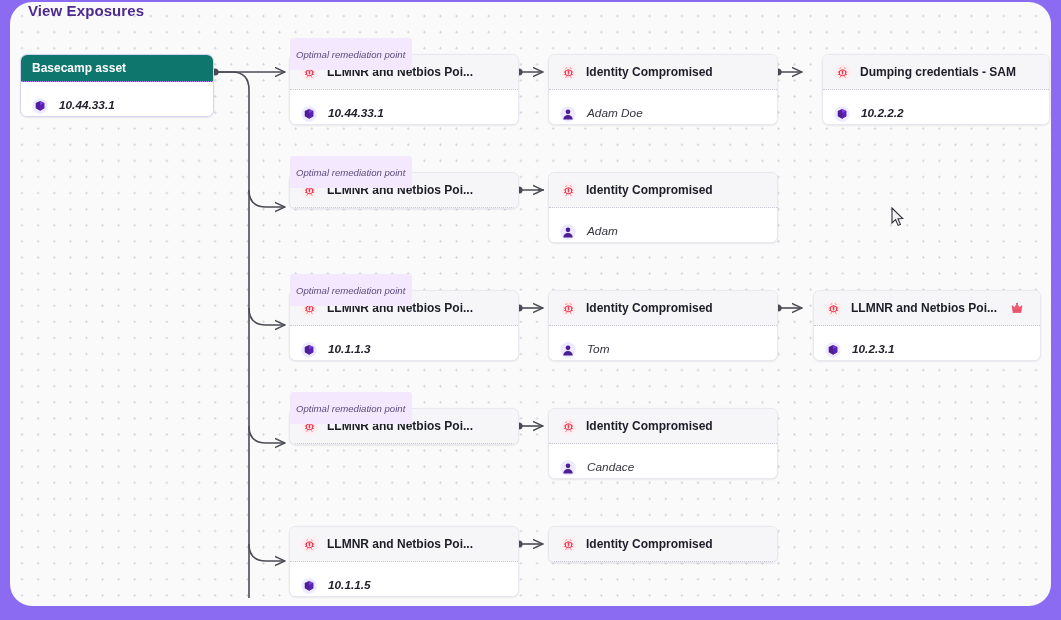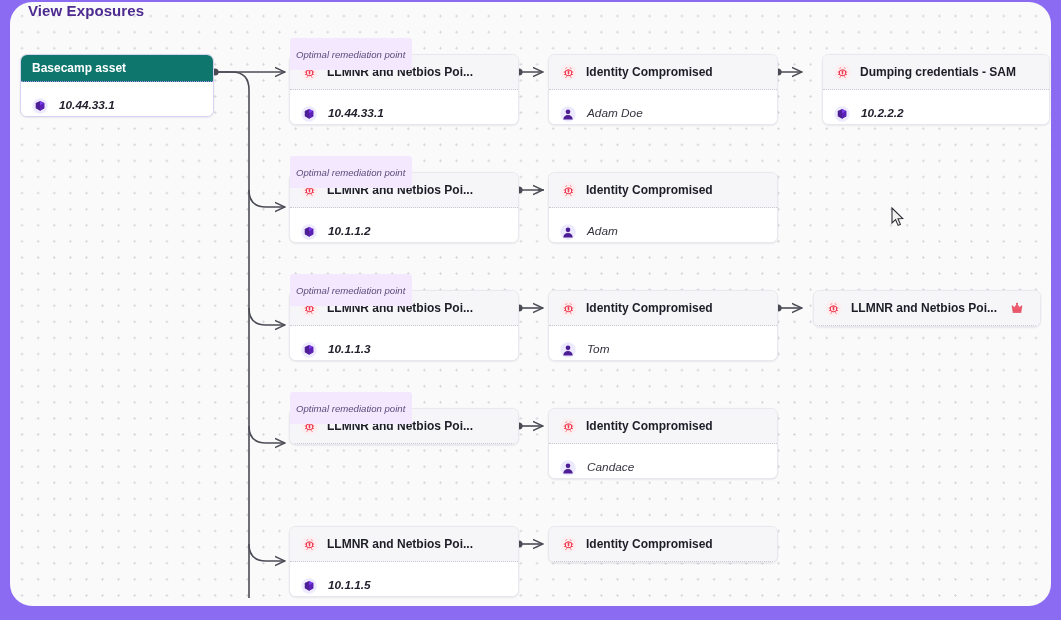--- a/index.html
+++ b/index.html
@@ -306,31 +306,20 @@
       <path d="M8.2 6.6 L9.4 5 M15.8 6.6 L14.6 5" stroke="#ef3b52" stroke-width="1.3" fill="none"></path>
       <path d="M7.7 10.2 Q12 6.4 16.3 10.2 L16.3 14.6 Q12 18.4 7.7 14.6 Z" fill="none" stroke="#ef3b52" stroke-width="1.5"></path>
       <rect x="10.9" y="9.2" width="2.2" height="5.6" rx="1" fill="#ef3b52"></rect>
       <path d="M5.4 11.4 L7.7 11.4 M16.3 11.4 L18.6 11.4 M5.8 15.1 L7.9 14.2 M16.1 14.2 L18.2 15.1" stroke="#ef3b52" stroke-width="1.3" fill="none"></path>
       <path d="M9.2 17.6 L8.2 19.3 M14.8 17.6 L15.8 19.3" stroke="#ef3b52" stroke-width="1.3" fill="none"></path>
     </svg>
             </span>
           <span class="title">LLMNR and Netbios Poi...</span>
 
         </div>
-        <div class="node-body ">
-          <span>
-    <svg class="ico ico-cube" viewBox="0 0 24 24" aria-hidden="true">
-      <circle cx="12" cy="12" r="11.5" fill="#ede9fe"></circle>
-      <path d="M12 4.4 L18.4 7.6 L18.4 15.4 L12 19.2 L5.6 15.4 L5.6 7.6 Z" fill="#4c1d95"></path>
-      <path d="M12 4.4 L18.4 7.6 L12 11.2 Z" fill="#7c3aed"></path>
-      <path d="M12 11.2 L18.4 7.6 L18.4 15.4 L12 19.2 Z" fill="#5b21b6"></path>
-    </svg>
-            </span>
-          <span class="label">10.1.1.2</span>
-        </div>
       </div>
       <div class="node" style="left:538px; top:170px; width:230px;">
         <div class="node-head">
           <span>
     <svg class="ico ico-alert" viewBox="0 0 24 24" aria-hidden="true">
       <circle cx="12" cy="12" r="11.5" fill="#fdeef0"></circle>
       <path d="M8.2 6.6 L9.4 5 M15.8 6.6 L14.6 5" stroke="#ef3b52" stroke-width="1.3" fill="none"></path>
       <path d="M7.7 10.2 Q12 6.4 16.3 10.2 L16.3 14.6 Q12 18.4 7.7 14.6 Z" fill="none" stroke="#ef3b52" stroke-width="1.5"></path>
       <rect x="10.9" y="9.2" width="2.2" height="5.6" rx="1" fill="#ef3b52"></rect>
       <path d="M5.4 11.4 L7.7 11.4 M16.3 11.4 L18.6 11.4 M5.8 15.1 L7.9 14.2 M16.1 14.2 L18.2 15.1" stroke="#ef3b52" stroke-width="1.3" fill="none"></path>
@@ -419,88 +408,99 @@
             </span>
           <span class="title">LLMNR and Netbios Poi...</span>
           <span>
     <svg class="ico ico-crown" viewBox="0 0 24 24" aria-hidden="true">
       <path d="M3.5 8 L7.5 11 L12 5.5 L16.5 11 L20.5 8 L19 17 L5 17 Z" fill="#ef5a6e" stroke="#e03a52" stroke-width="1"></path>
       <rect x="4.2" y="17.6" width="15.6" height="2.4" rx="1" fill="#e03a52"></rect>
       <circle cx="12" cy="4.6" r="1.6" fill="#e03a52"></circle>
     </svg>
             </span>
         </div>
-      </div>
-        <div class="badge" style="left:280px; top:390px;">Optimal remediation point</div>
-      <div class="node" style="left:279px; top:406px; width:230px;">
-        <div class="node-head">
-          <span>
-    <svg class="ico ico-alert" viewBox="0 0 24 24" aria-hidden="true">
-      <circle cx="12" cy="12" r="11.5" fill="#fdeef0"></circle>
-      <path d="M8.2 6.6 L9.4 5 M15.8 6.6 L14.6 5" stroke="#ef3b52" stroke-width="1.3" fill="none"></path>
-      <path d="M7.7 10.2 Q12 6.4 16.3 10.2 L16.3 14.6 Q12 18.4 7.7 14.6 Z" fill="none" stroke="#ef3b52" stroke-width="1.5"></path>
-      <rect x="10.9" y="9.2" width="2.2" height="5.6" rx="1" fill="#ef3b52"></rect>
-      <path d="M5.4 11.4 L7.7 11.4 M16.3 11.4 L18.6 11.4 M5.8 15.1 L7.9 14.2 M16.1 14.2 L18.2 15.1" stroke="#ef3b52" stroke-width="1.3" fill="none"></path>
-      <path d="M9.2 17.6 L8.2 19.3 M14.8 17.6 L15.8 19.3" stroke="#ef3b52" stroke-width="1.3" fill="none"></path>
-    </svg>
-            </span>
-          <span class="title">LLMNR and Netbios Poi...</span>
-
-        </div>
-      </div>
-      <div class="node" style="left:538px; top:406px; width:230px;">
-        <div class="node-head">
-          <span>
-    <svg class="ico ico-alert" viewBox="0 0 24 24" aria-hidden="true">
-      <circle cx="12" cy="12" r="11.5" fill="#fdeef0"></circle>
-      <path d="M8.2 6.6 L9.4 5 M15.8 6.6 L14.6 5" stroke="#ef3b52" stroke-width="1.3" fill="none"></path>
-      <path d="M7.7 10.2 Q12 6.4 16.3 10.2 L16.3 14.6 Q12 18.4 7.7 14.6 Z" fill="none" stroke="#ef3b52" stroke-width="1.5"></path>
-      <rect x="10.9" y="9.2" width="2.2" height="5.6" rx="1" fill="#ef3b52"></rect>
-      <path d="M5.4 11.4 L7.7 11.4 M16.3 11.4 L18.6 11.4 M5.8 15.1 L7.9 14.2 M16.1 14.2 L18.2 15.1" stroke="#ef3b52" stroke-width="1.3" fill="none"></path>
-      <path d="M9.2 17.6 L8.2 19.3 M14.8 17.6 L15.8 19.3" stroke="#ef3b52" stroke-width="1.3" fill="none"></path>
-    </svg>
-            </span>
-          <span class="title">Identity Compromised</span>
-
-        </div>
-        <div class="node-body plain">
-          <span>
-    <svg class="ico ico-user" viewBox="0 0 24 24" aria-hidden="true">
-      <circle cx="12" cy="12" r="11.5" fill="#ede9fe"></circle>
-      <circle cx="12" cy="8.8" r="3.5" fill="#4c1d95"></circle>
-      <path d="M4.9 20.4 Q5.6 13.6 12 13.6 Q18.4 13.6 19.1 20.4 Z" fill="#4c1d95"></path>
-    </svg>
-            </span>
-          <span class="label">Candace</span>
-        </div>
-      </div>
-      <div class="node" style="left:279px; top:524px; width:230px;">
-        <div class="node-head">
-          <span>
-    <svg class="ico ico-alert" viewBox="0 0 24 24" aria-hidden="true">
-      <circle cx="12" cy="12" r="11.5" fill="#fdeef0"></circle>
-      <path d="M8.2 6.6 L9.4 5 M15.8 6.6 L14.6 5" stroke="#ef3b52" stroke-width="1.3" fill="none"></path>
-      <path d="M7.7 10.2 Q12 6.4 16.3 10.2 L16.3 14.6 Q12 18.4 7.7 14.6 Z" fill="none" stroke="#ef3b52" stroke-width="1.5"></path>
-      <rect x="10.9" y="9.2" width="2.2" height="5.6" rx="1" fill="#ef3b52"></rect>
-      <path d="M5.4 11.4 L7.7 11.4 M16.3 11.4 L18.6 11.4 M5.8 15.1 L7.9 14.2 M16.1 14.2 L18.2 15.1" stroke="#ef3b52" stroke-width="1.3" fill="none"></path>
-      <path d="M9.2 17.6 L8.2 19.3 M14.8 17.6 L15.8 19.3" stroke="#ef3b52" stroke-width="1.3" fill="none"></path>
-    </svg>
-            </span>
-          <span class="title">LLMNR and Netbios Poi...</span>
-
-        </div>
         <div class="node-body ">
           <span>
     <svg class="ico ico-cube" viewBox="0 0 24 24" aria-hidden="true">
       <circle cx="12" cy="12" r="11.5" fill="#ede9fe"></circle>
       <path d="M12 4.4 L18.4 7.6 L18.4 15.4 L12 19.2 L5.6 15.4 L5.6 7.6 Z" fill="#4c1d95"></path>
       <path d="M12 4.4 L18.4 7.6 L12 11.2 Z" fill="#7c3aed"></path>
       <path d="M12 11.2 L18.4 7.6 L18.4 15.4 L12 19.2 Z" fill="#5b21b6"></path>
     </svg>
             </span>
+          <span class="label">10.2.3.1</span>
+        </div>
+      </div>
+        <div class="badge" style="left:280px; top:390px;">Optimal remediation point</div>
+      <div class="node" style="left:279px; top:406px; width:230px;">
+        <div class="node-head">
+          <span>
+    <svg class="ico ico-alert" viewBox="0 0 24 24" aria-hidden="true">
+      <circle cx="12" cy="12" r="11.5" fill="#fdeef0"></circle>
+      <path d="M8.2 6.6 L9.4 5 M15.8 6.6 L14.6 5" stroke="#ef3b52" stroke-width="1.3" fill="none"></path>
+      <path d="M7.7 10.2 Q12 6.4 16.3 10.2 L16.3 14.6 Q12 18.4 7.7 14.6 Z" fill="none" stroke="#ef3b52" stroke-width="1.5"></path>
+      <rect x="10.9" y="9.2" width="2.2" height="5.6" rx="1" fill="#ef3b52"></rect>
+      <path d="M5.4 11.4 L7.7 11.4 M16.3 11.4 L18.6 11.4 M5.8 15.1 L7.9 14.2 M16.1 14.2 L18.2 15.1" stroke="#ef3b52" stroke-width="1.3" fill="none"></path>
+      <path d="M9.2 17.6 L8.2 19.3 M14.8 17.6 L15.8 19.3" stroke="#ef3b52" stroke-width="1.3" fill="none"></path>
+    </svg>
+            </span>
+          <span class="title">LLMNR and Netbios Poi...</span>
+
+        </div>
+      </div>
+      <div class="node" style="left:538px; top:406px; width:230px;">
+        <div class="node-head">
+          <span>
+    <svg class="ico ico-alert" viewBox="0 0 24 24" aria-hidden="true">
+      <circle cx="12" cy="12" r="11.5" fill="#fdeef0"></circle>
+      <path d="M8.2 6.6 L9.4 5 M15.8 6.6 L14.6 5" stroke="#ef3b52" stroke-width="1.3" fill="none"></path>
+      <path d="M7.7 10.2 Q12 6.4 16.3 10.2 L16.3 14.6 Q12 18.4 7.7 14.6 Z" fill="none" stroke="#ef3b52" stroke-width="1.5"></path>
+      <rect x="10.9" y="9.2" width="2.2" height="5.6" rx="1" fill="#ef3b52"></rect>
+      <path d="M5.4 11.4 L7.7 11.4 M16.3 11.4 L18.6 11.4 M5.8 15.1 L7.9 14.2 M16.1 14.2 L18.2 15.1" stroke="#ef3b52" stroke-width="1.3" fill="none"></path>
+      <path d="M9.2 17.6 L8.2 19.3 M14.8 17.6 L15.8 19.3" stroke="#ef3b52" stroke-width="1.3" fill="none"></path>
+    </svg>
+            </span>
+          <span class="title">Identity Compromised</span>
+
+        </div>
+        <div class="node-body plain">
+          <span>
+    <svg class="ico ico-user" viewBox="0 0 24 24" aria-hidden="true">
+      <circle cx="12" cy="12" r="11.5" fill="#ede9fe"></circle>
+      <circle cx="12" cy="8.8" r="3.5" fill="#4c1d95"></circle>
+      <path d="M4.9 20.4 Q5.6 13.6 12 13.6 Q18.4 13.6 19.1 20.4 Z" fill="#4c1d95"></path>
+    </svg>
+            </span>
+          <span class="label">Candace</span>
+        </div>
+      </div>
+      <div class="node" style="left:279px; top:524px; width:230px;">
+        <div class="node-head">
+          <span>
+    <svg class="ico ico-alert" viewBox="0 0 24 24" aria-hidden="true">
+      <circle cx="12" cy="12" r="11.5" fill="#fdeef0"></circle>
+      <path d="M8.2 6.6 L9.4 5 M15.8 6.6 L14.6 5" stroke="#ef3b52" stroke-width="1.3" fill="none"></path>
+      <path d="M7.7 10.2 Q12 6.4 16.3 10.2 L16.3 14.6 Q12 18.4 7.7 14.6 Z" fill="none" stroke="#ef3b52" stroke-width="1.5"></path>
+      <rect x="10.9" y="9.2" width="2.2" height="5.6" rx="1" fill="#ef3b52"></rect>
+      <path d="M5.4 11.4 L7.7 11.4 M16.3 11.4 L18.6 11.4 M5.8 15.1 L7.9 14.2 M16.1 14.2 L18.2 15.1" stroke="#ef3b52" stroke-width="1.3" fill="none"></path>
+      <path d="M9.2 17.6 L8.2 19.3 M14.8 17.6 L15.8 19.3" stroke="#ef3b52" stroke-width="1.3" fill="none"></path>
+    </svg>
+            </span>
+          <span class="title">LLMNR and Netbios Poi...</span>
+
+        </div>
+        <div class="node-body ">
+          <span>
+    <svg class="ico ico-cube" viewBox="0 0 24 24" aria-hidden="true">
+      <circle cx="12" cy="12" r="11.5" fill="#ede9fe"></circle>
+      <path d="M12 4.4 L18.4 7.6 L18.4 15.4 L12 19.2 L5.6 15.4 L5.6 7.6 Z" fill="#4c1d95"></path>
+      <path d="M12 4.4 L18.4 7.6 L12 11.2 Z" fill="#7c3aed"></path>
+      <path d="M12 11.2 L18.4 7.6 L18.4 15.4 L12 19.2 Z" fill="#5b21b6"></path>
+    </svg>
+            </span>
           <span class="label">10.1.1.5</span>
         </div>
       </div>
       <div class="node" style="left:538px; top:524px; width:230px;">
         <div class="node-head">
           <span>
     <svg class="ico ico-alert" viewBox="0 0 24 24" aria-hidden="true">
       <circle cx="12" cy="12" r="11.5" fill="#fdeef0"></circle>
       <path d="M8.2 6.6 L9.4 5 M15.8 6.6 L14.6 5" stroke="#ef3b52" stroke-width="1.3" fill="none"></path>
       <path d="M7.7 10.2 Q12 6.4 16.3 10.2 L16.3 14.6 Q12 18.4 7.7 14.6 Z" fill="none" stroke="#ef3b52" stroke-width="1.5"></path>

